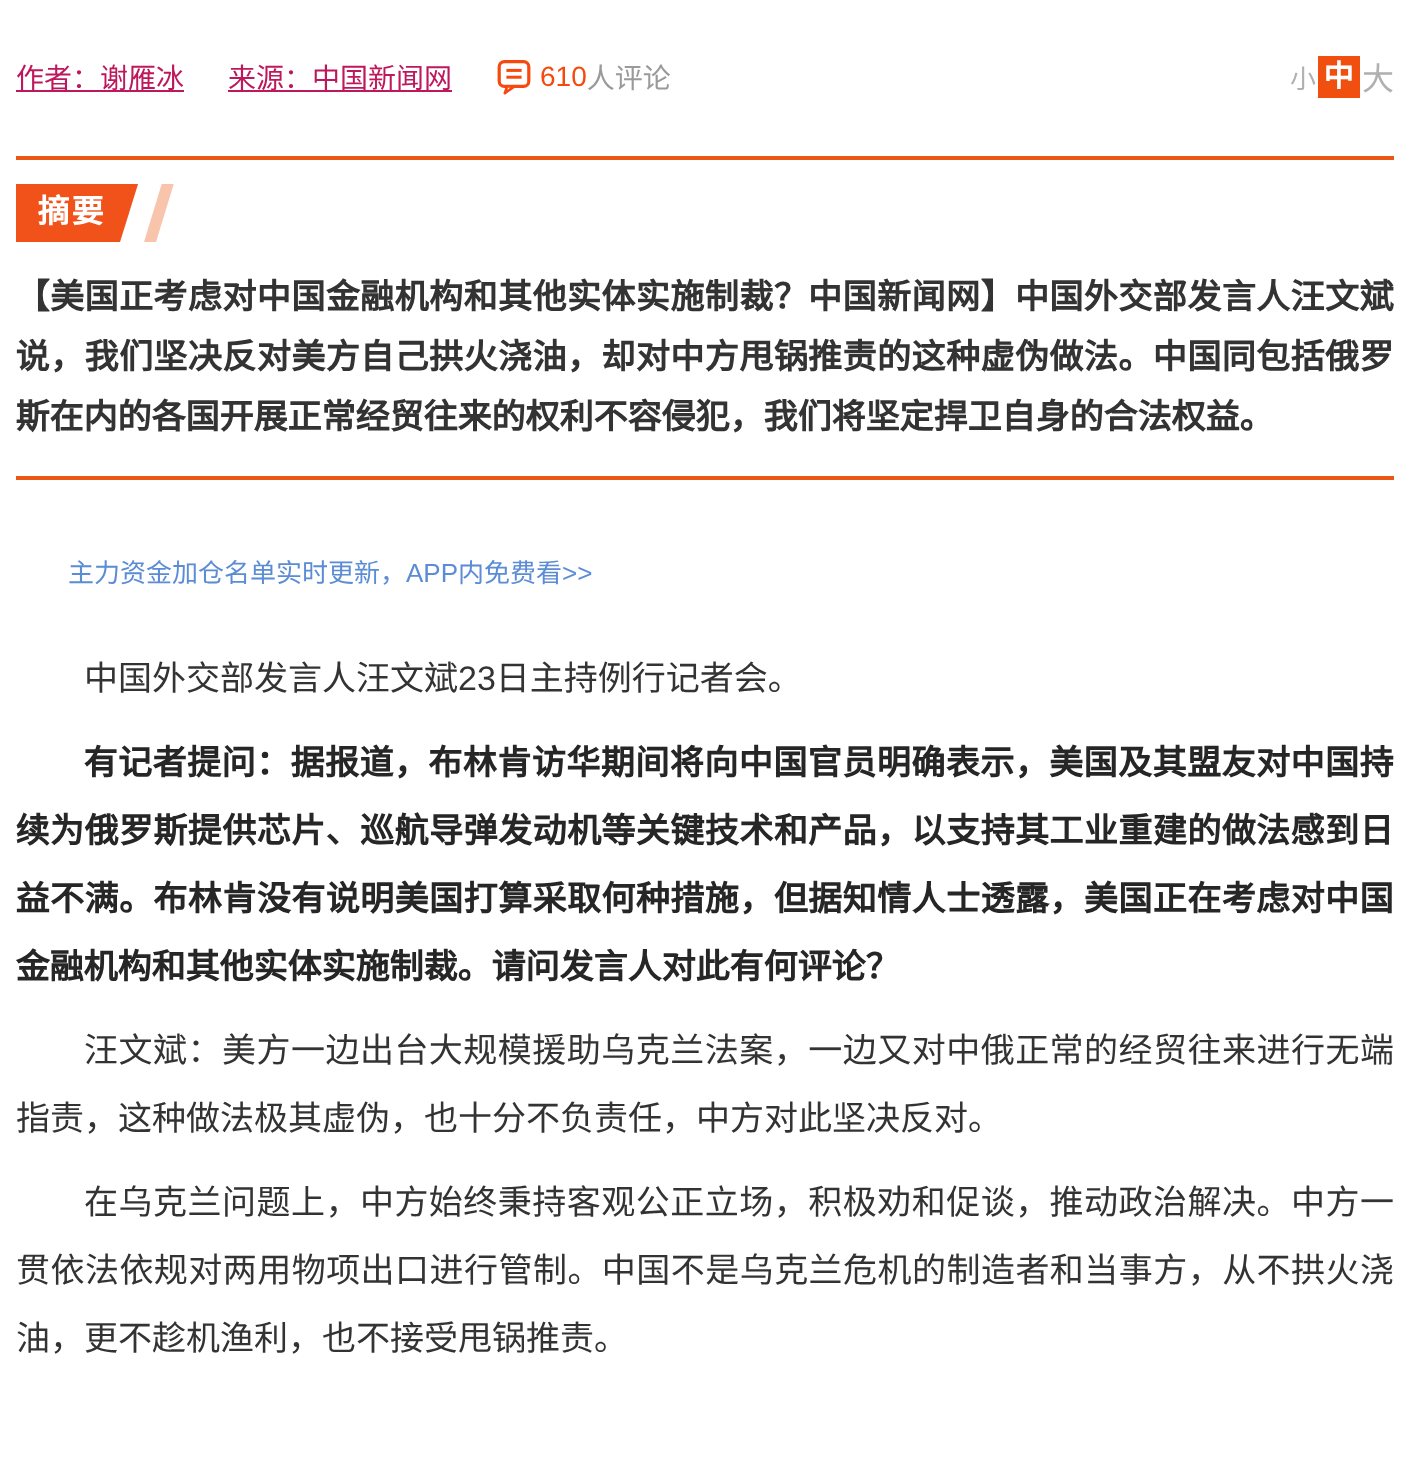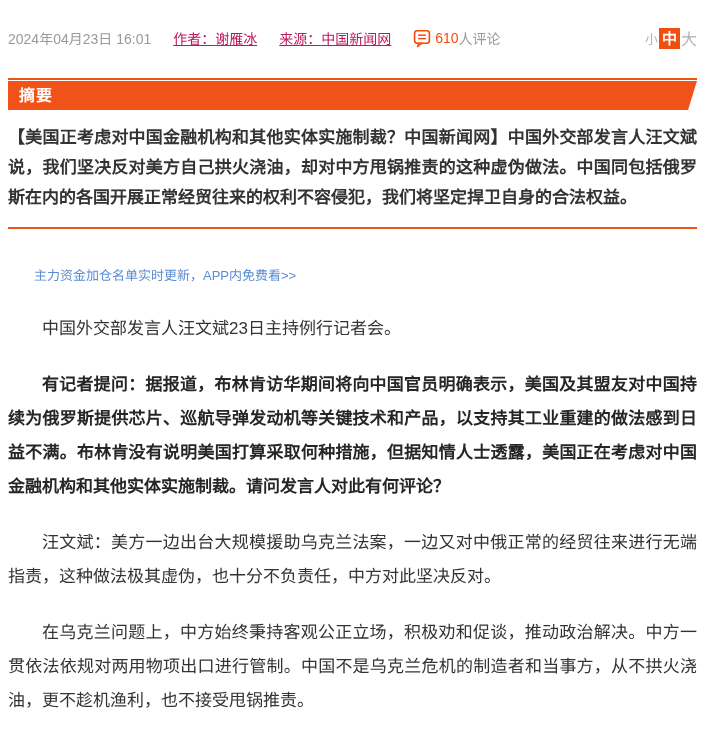--- a/index.html
+++ b/index.html
@@ -60,21 +60,21 @@
   }
   .fs-large { color: #b0b0b0; font-size: 16px; cursor: pointer; }
 
   
   .summary {
     margin-top: 28px;
     border-top: 2px solid #ec5615;
     border-bottom: 2px solid #ec5615;
     padding-bottom: 14px;
   }
-  .badge-row { display: flex; align-items: stretch; height: 29px; margin-top: 1px; flex-direction: column; }
+  .badge-row { display: flex; align-items: stretch; height: 29px; margin-top: 12px; }
   .badge {
     background: #f0521a;
     color: #ffffff;
     font-size: 16px;
     font-weight: 700;
     line-height: 29px;
     padding: 0 16px 0 11px;
     clip-path: polygon(0 0, 100% 0, calc(100% - 9px) 100%, 0 100%);
     letter-spacing: 1px;
   }
@@ -104,33 +104,32 @@
     color: #5b8cd5;
     text-decoration: none;
     cursor: pointer;
   }
   .para {
     font-size: 17px;
     color: #333333;
     line-height: 34px;
     text-indent: 2em;
     text-align: justify;
-    margin-top: 22px;
+    margin-top: 8px;
   }
   .para.first { margin-top: 28px; }
   .para.bold { font-weight: 700; color: #262626; }
 </style>
 </head>
 <body>
 
 <div class="page">
 
 
   <div class="meta-row">
-    <span class="meta-item">2024年04月23日 16:01</span>
     <span class="meta-item meta-pair"><span>作者：</span><span>谢雁冰</span></span>
     <span class="meta-item meta-pair"><span>来源：</span><span>中国新闻网</span></span>
     <span class="comments">
       <svg width="18" height="19" viewBox="0 0 18 19" fill="none">
         <rect x="1.6" y="1.8" width="14.8" height="12.4" rx="2.6" stroke="#f5490e" stroke-width="1.6" fill="none"></rect>
         <line x1="5.2" y1="6.2" x2="12.8" y2="6.2" stroke="#f5490e" stroke-width="1.5"></line>
         <line x1="5.2" y1="9.6" x2="12.8" y2="9.6" stroke="#f5490e" stroke-width="1.5"></line>
         <path d="M5.6 14.2 L4.4 17.6 L9.2 14.2 Z" fill="#ffffff" stroke="#f5490e" stroke-width="1.3" stroke-linejoin="round"></path>
       </svg>
       <span class="count">610</span>

